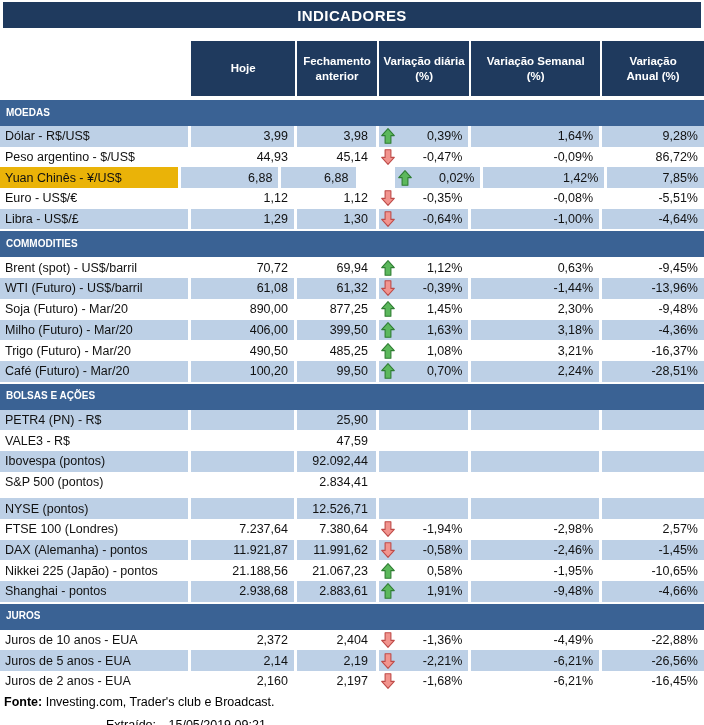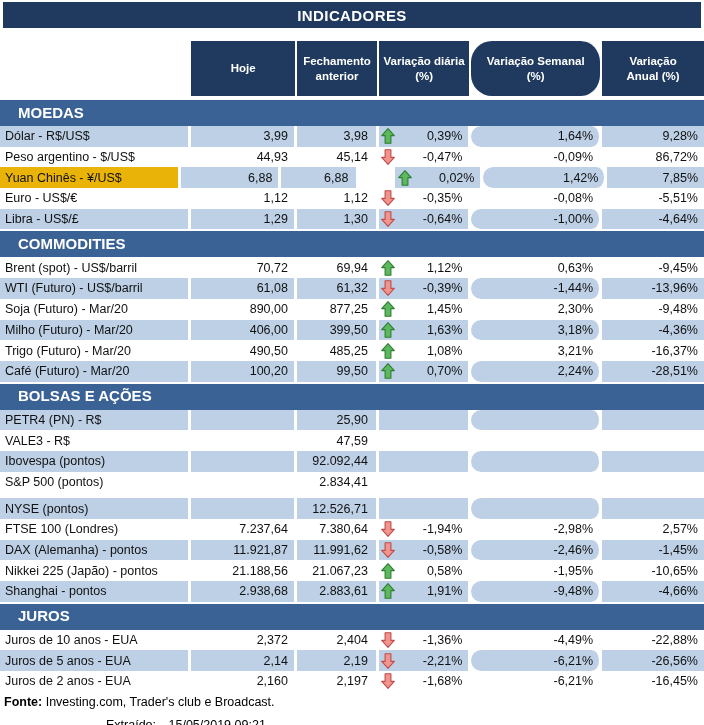--- a/index.html
+++ b/index.html
@@ -21,28 +21,28 @@
     color:#fff;font-weight:bold;font-size:11.5px;line-height:1.3;
     white-space:pre-line;box-sizing:border-box;border-right:2px solid #fff;
   }
   .hcell:last-child{border-right:none;}
   .hspacer{width:199px;background:#fff;border-right:none;}
   
   .c-label{width:199px;}
   .c-hoje{width:110px;}
   .c-fech{width:85px;}
   .c-diaria{width:96px;}
-  .c-semanal{width:136px;border-radius:21px;}
+  .c-semanal{width:136px;}
   .c-anual{width:106px;}
 
   .section-band{
     height:26px;margin-top:2px;
     display:flex;align-items:center;
-    color:#fff;font-weight:bold;font-size:15px;
-    padding:0 0 2px 18px;box-sizing:border-box;
+    color:#fff;font-weight:bold;font-size:10px;
+    padding:0 0 2px 6px;box-sizing:border-box;
   }
   .section-band.first{margin-top:4px;}
 
   .row{display:flex;height:20.7px;background:#fff;}
   .row.spacer-before{margin-top:6px;}
   .cell{
     box-sizing:border-box;border-right:3px solid #fff;
     display:flex;align-items:center;font-size:12.5px;color:#111;
     overflow:hidden;white-space:nowrap;
   }

